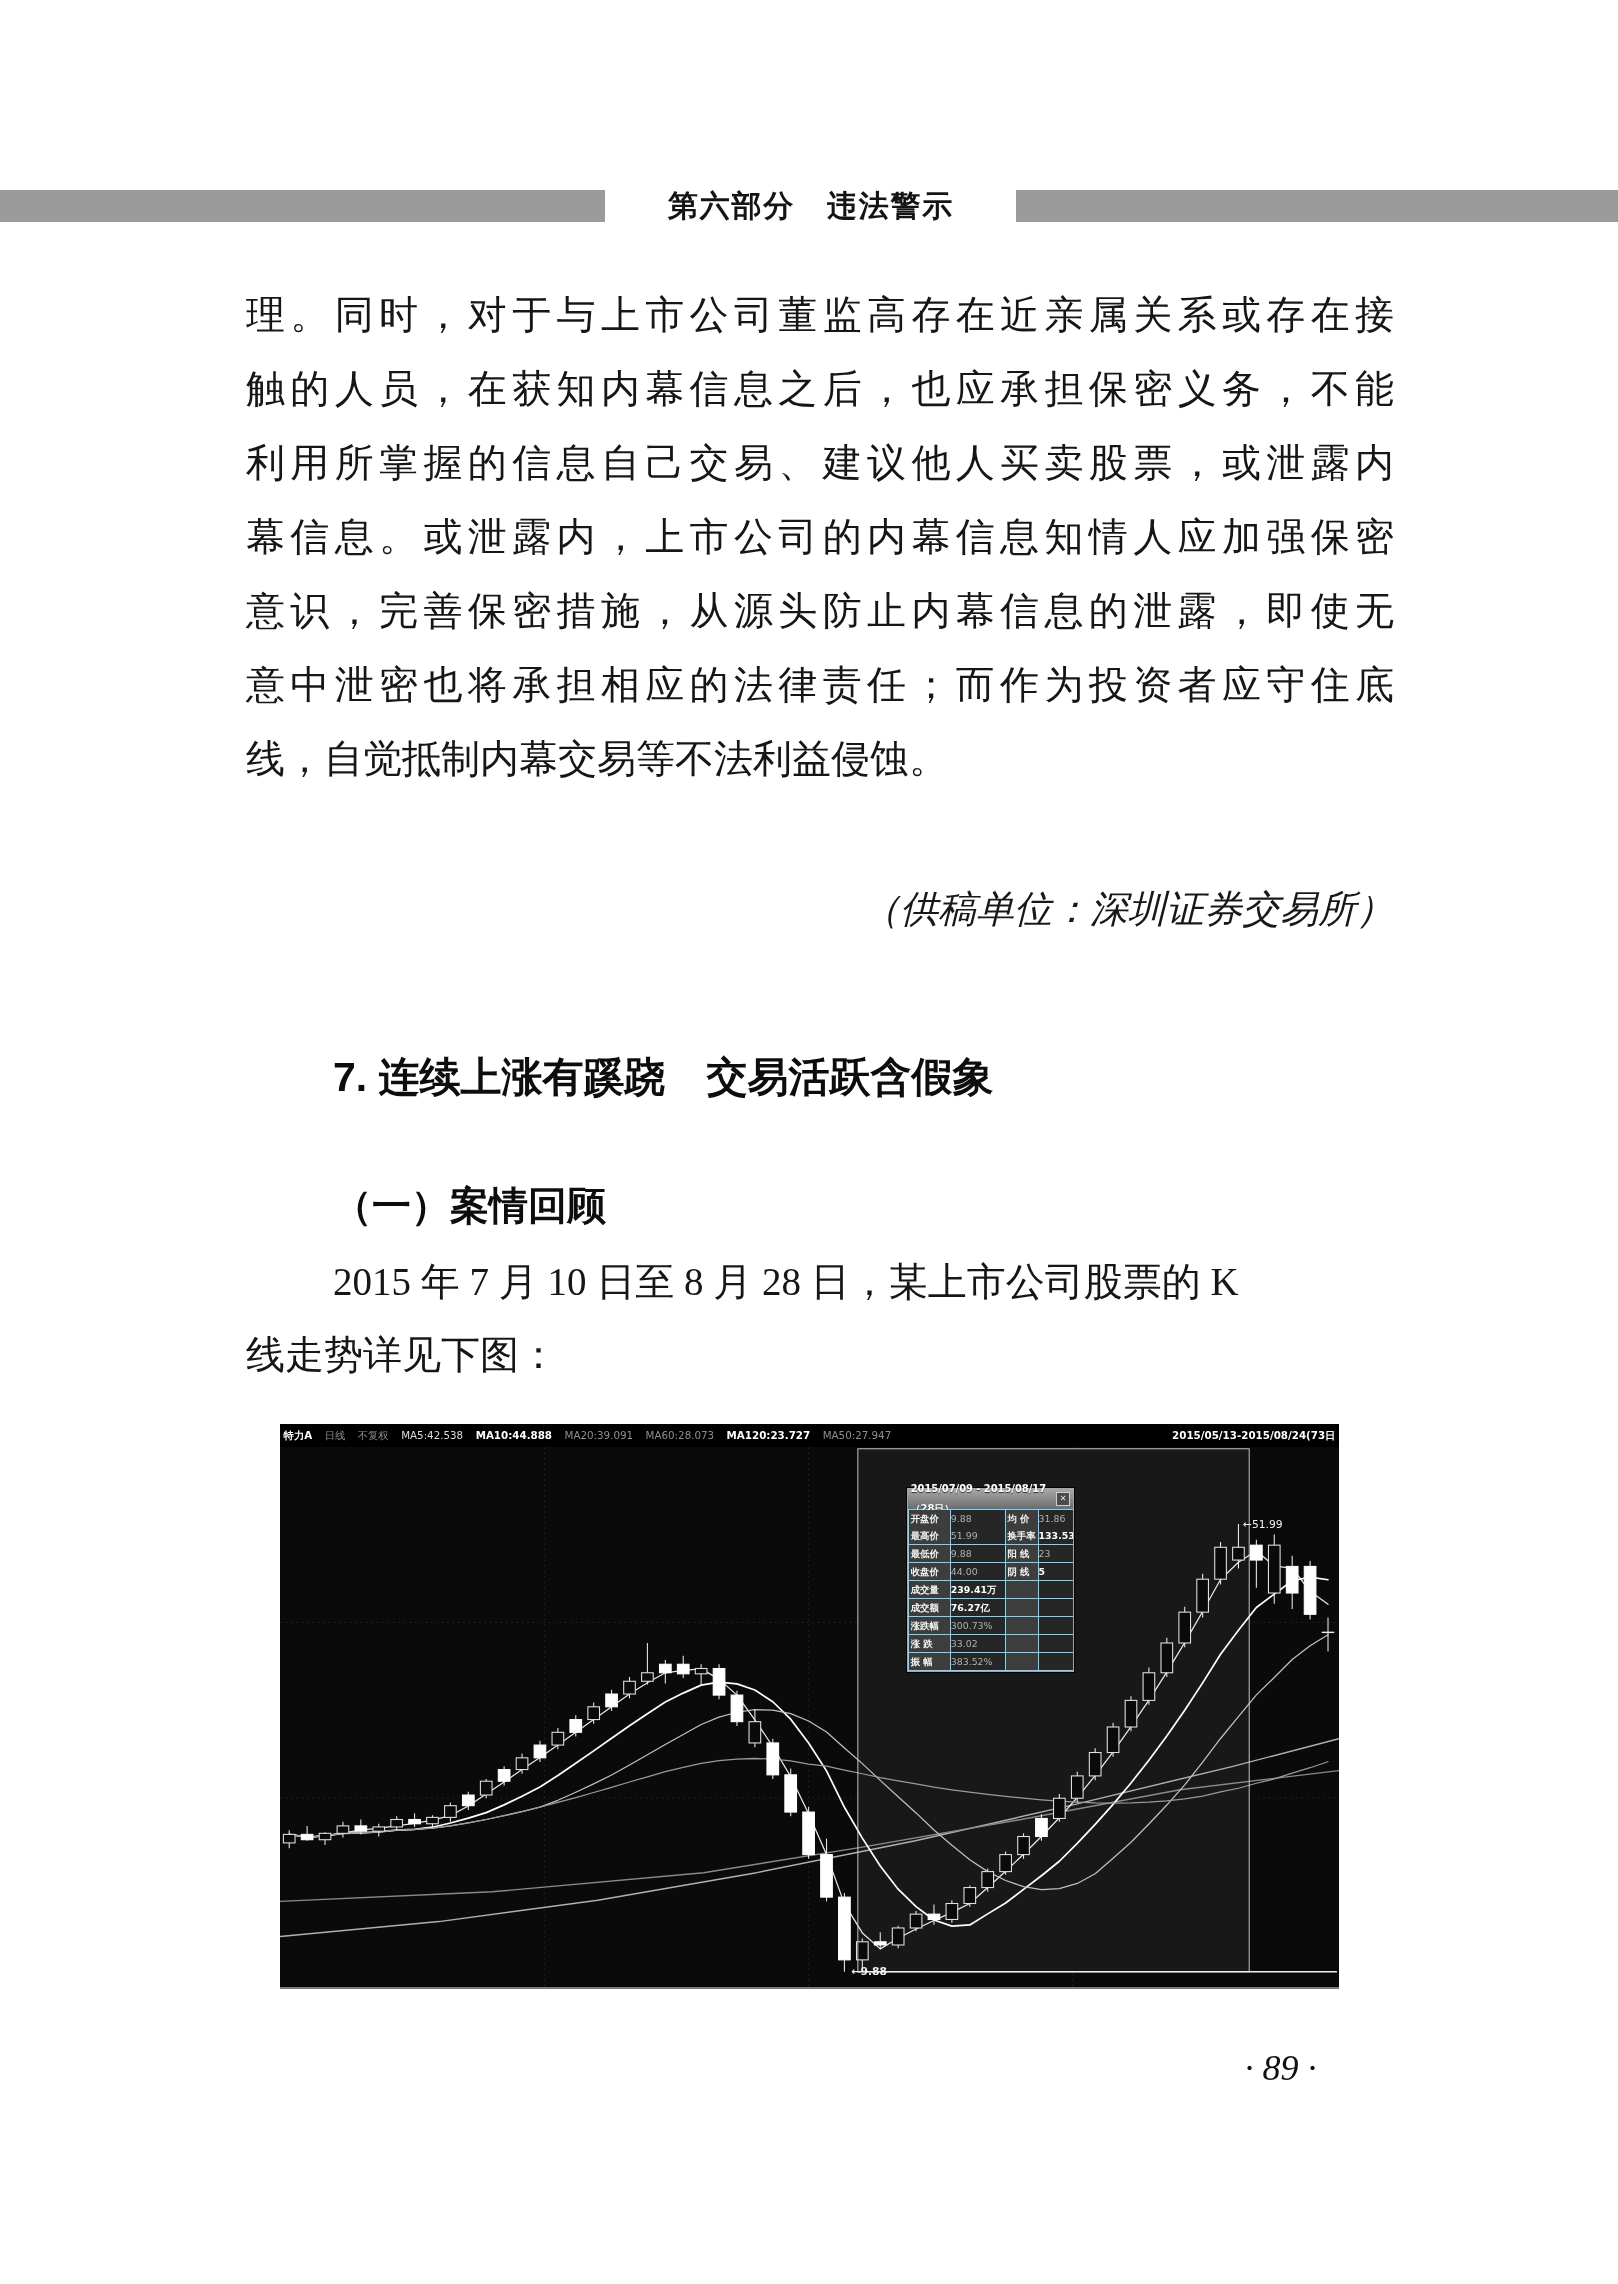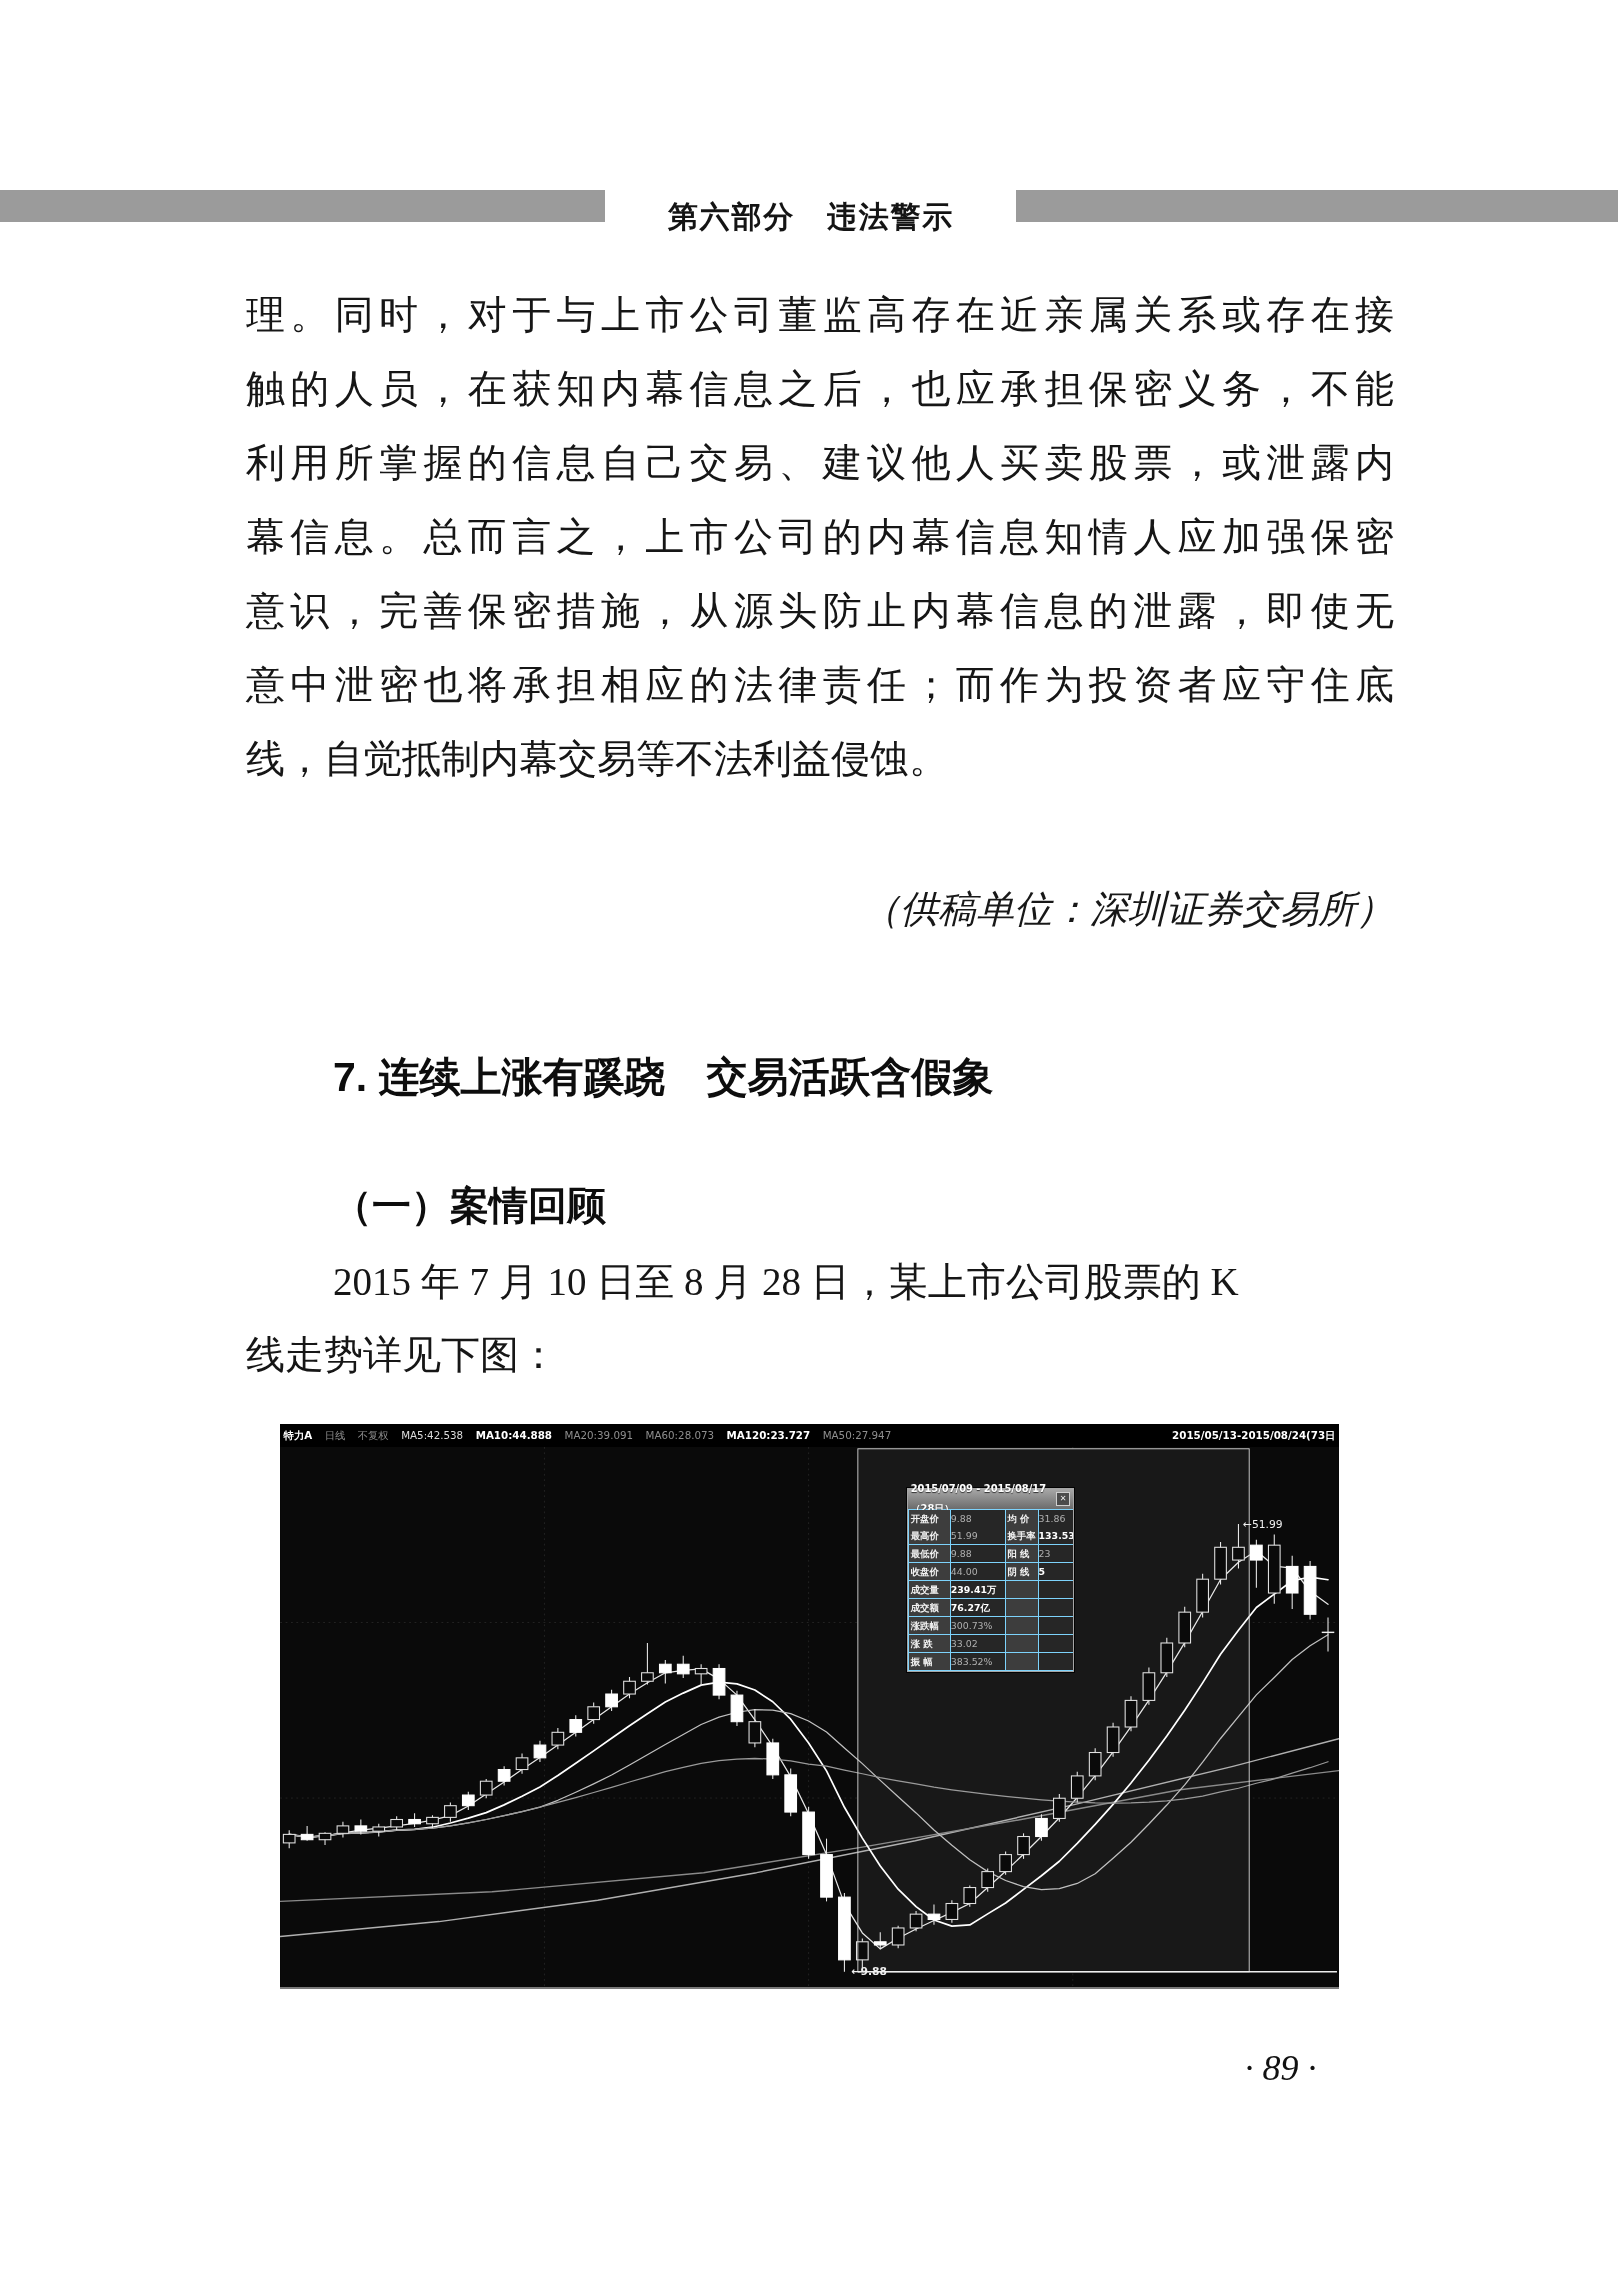--- a/index.html
+++ b/index.html
@@ -4,21 +4,21 @@
 <style>
   html,body{margin:0;padding:0;background:#e8e8e8;}
   .page{position:relative;width:1618px;height:2285px;background:#ffffff;overflow:hidden;
         font-family:"Liberation Serif","DejaVu Serif",serif;color:#1a1a1a;}
   
   .runhead-bar{position:absolute;top:190px;height:32px;background:#9b9b9b;}
   .runhead-bar.left{left:0;width:605px;}
   .runhead-bar.right{left:1016px;width:602px;}
   .runhead-title{position:absolute;top:186px;left:605px;width:412px;text-align:center;
         font-family:"Liberation Sans","DejaVu Sans",sans-serif;font-weight:bold;
-        font-size:30px;line-height:39px;color:#141414;letter-spacing:1.8px;margin-top:11px;}
+        font-size:30px;line-height:39px;color:#141414;letter-spacing:1.8px;}
   
   .bodyblock{position:absolute;left:246px;top:278px;width:1148px;font-size:39px;color:#161616;}
   .bline{height:74px;line-height:74px;text-align:justify;text-align-last:justify;white-space:nowrap;}
   .bline.last{text-align:left;text-align-last:left;}
   
   .attribution{position:absolute;left:246px;top:882px;width:1148px;text-align:right;
         font-style:italic;font-size:38px;line-height:54px;color:#181818;}
   
   .h4head{position:absolute;left:333px;top:1052px;font-family:"Liberation Sans","DejaVu Sans",sans-serif;
         font-weight:bold;font-size:41px;line-height:50px;color:#0d0d0d;}
@@ -62,21 +62,21 @@
 <div class="page">
 
   <div class="runhead-bar left"></div>
   <div class="runhead-bar right"></div>
   <div class="runhead-title">第六部分　违法警示</div>
 
   <div class="bodyblock">
     <div class="bline">理。同时，对于与上市公司董监高存在近亲属关系或存在接</div>
     <div class="bline">触的人员，在获知内幕信息之后，也应承担保密义务，不能</div>
     <div class="bline">利用所掌握的信息自己交易、建议他人买卖股票，或泄露内</div>
-    <div class="bline">幕信息。总而言之，上市公司的内幕信息知情人应加强保密</div>
+    <div class="bline">幕信息。或泄露内，上市公司的内幕信息知情人应加强保密</div>
     <div class="bline">意识，完善保密措施，从源头防止内幕信息的泄露，即使无</div>
     <div class="bline">意中泄密也将承担相应的法律责任；而作为投资者应守住底</div>
     <div class="bline last">线，自觉抵制内幕交易等不法利益侵蚀。</div>
   </div>
 
   <div class="attribution">（供稿单位：深圳证券交易所）</div>
 
   <div class="h4head">7. 连续上涨有蹊跷　交易活跃含假象</div>
   <div class="subhead">（一）案情回顾</div>
 

